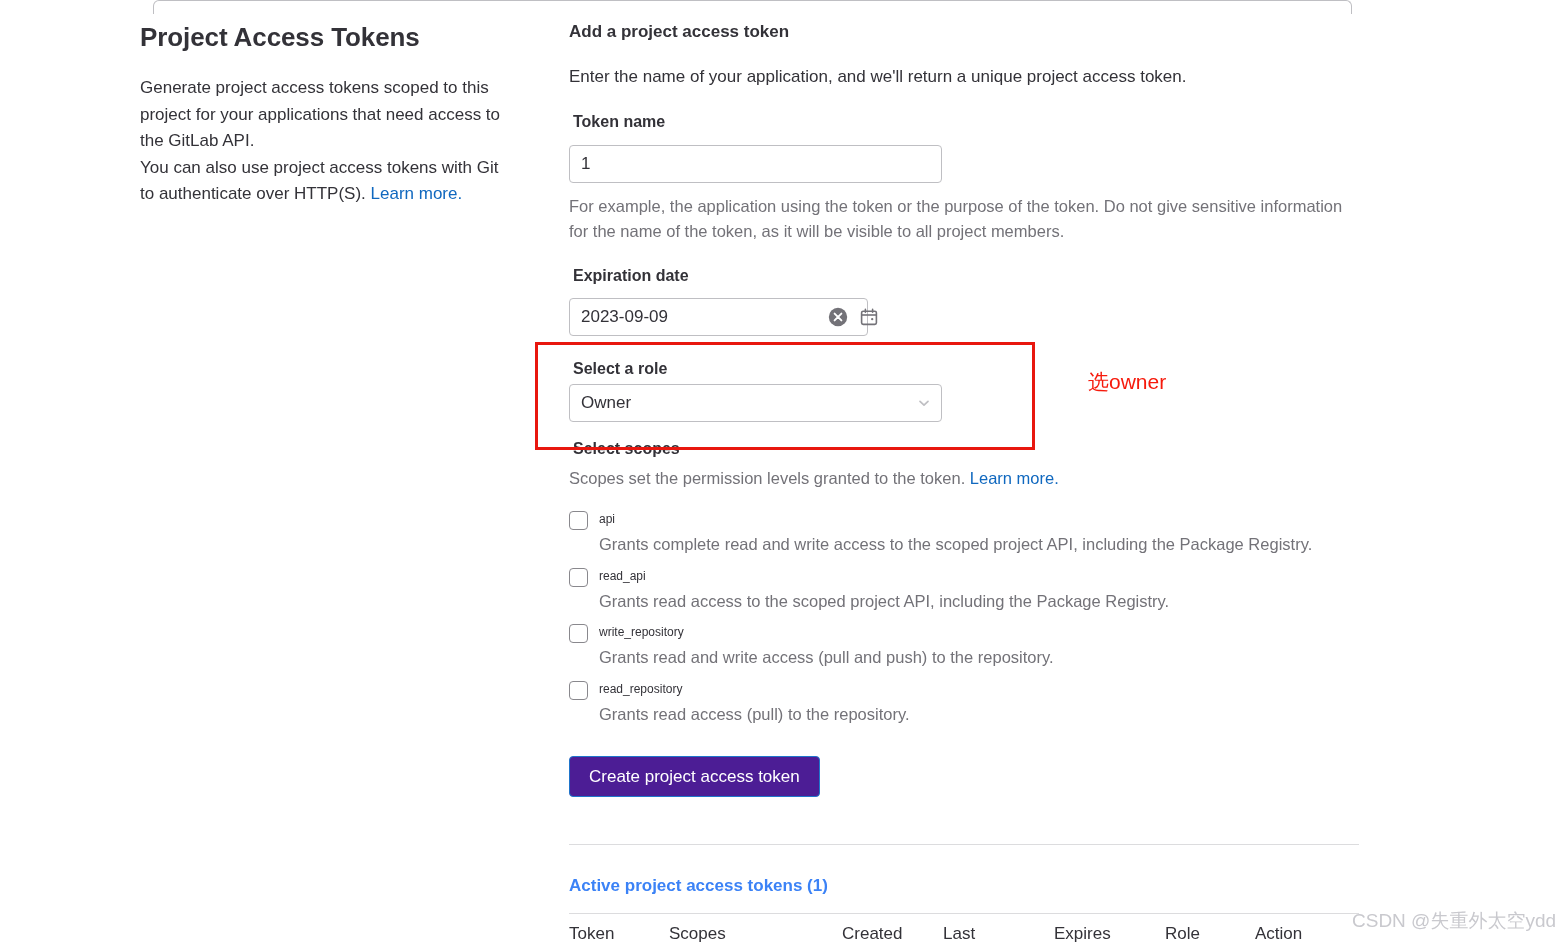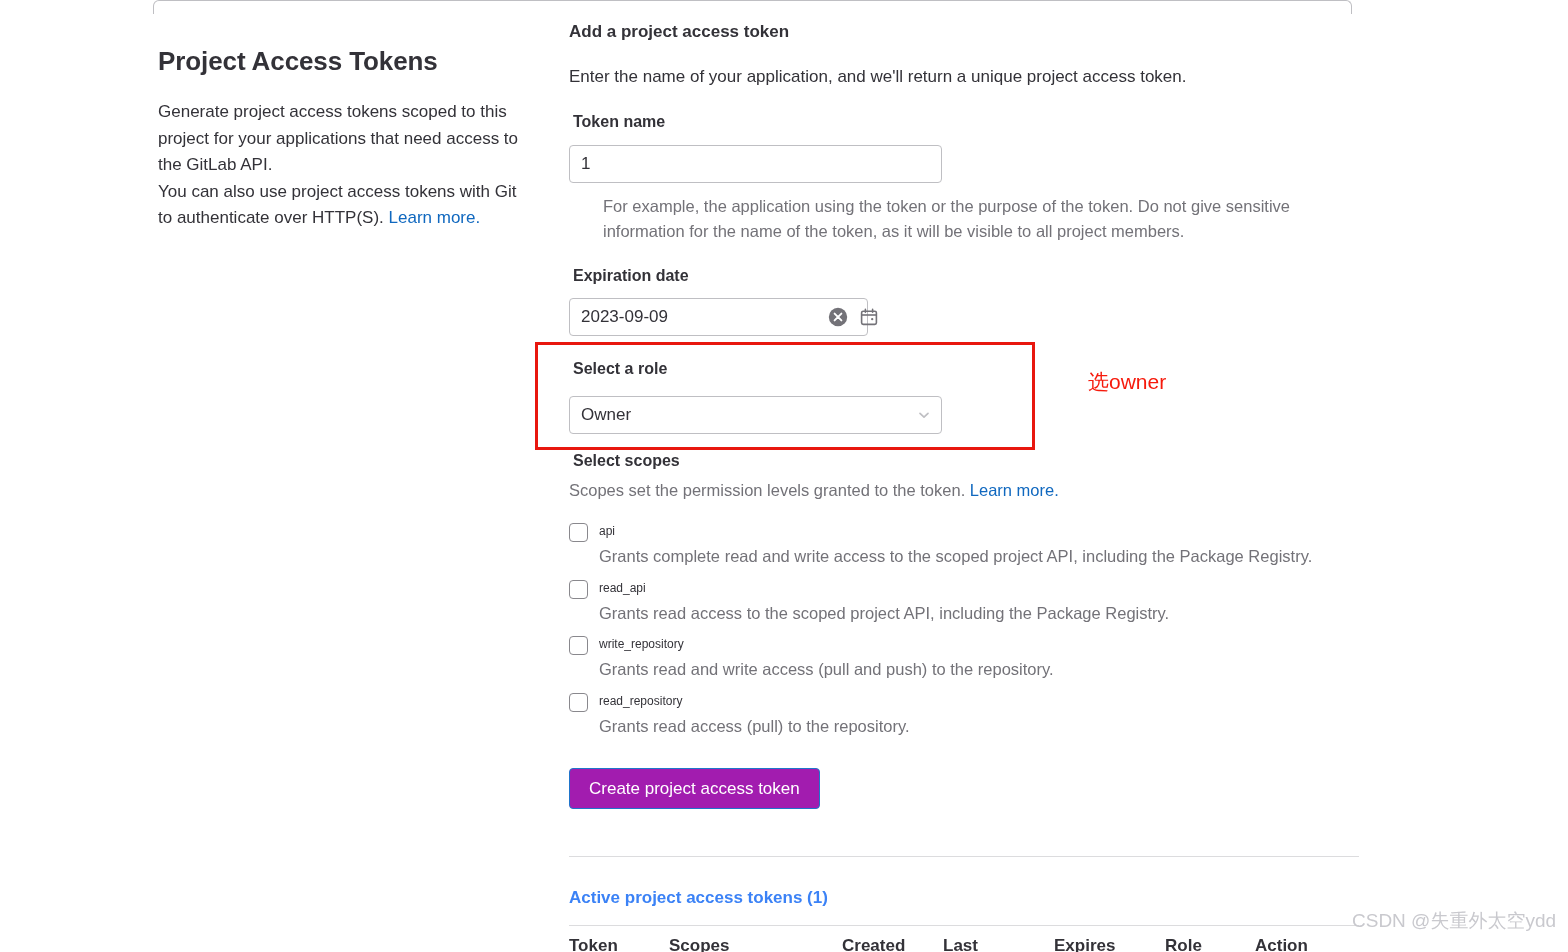--- a/index.html
+++ b/index.html
@@ -35,24 +35,23 @@
     position: absolute;
     left: 0;
     top: 0;
     width: 1568px;
     height: 952px;
   }
 
   
   .left-col {
     position: absolute;
-    left: 158px;
+    left: 140px;
     top: 22px;
     width: 372px;
-    margin-top: 24px;
   }
   .page-title {
     font-size: 26px;
     font-weight: bold;
     color: #333238;
     margin: 0 0 22px 0;
     letter-spacing: -0.1px;
   }
   .left-desc {
     font-size: 17px;
@@ -237,21 +236,21 @@
   .scope-desc {
     font-size: 16.5px;
     color: #737278;
     line-height: 23.5px;
     margin: 2px 0 0 30px;
     max-width: 760px;
   }
 
   .primary-btn {
     display: inline-block;
-    background: #a21caf;
+    background: #4c1d95;
     color: #ffffff;
     font-family: "Liberation Sans", sans-serif;
     font-size: 17px;
     border: 1px solid #1f75cb;
     border-radius: 4px;
     padding: 11px 19px;
     cursor: pointer;
     line-height: 1;
   }
 
@@ -268,21 +267,21 @@
     margin: 0;
   }
 
   .tbl {
     width: 790px;
     border-collapse: collapse;
     table-layout: fixed;
   }
   .tbl th {
     font-size: 17px;
-    font-weight: bold;
+    font-weight: normal;
     color: #333238;
     text-align: left;
     padding: 10px 0 0 0;
     white-space: nowrap;
   }
 
   .watermark {
     position: absolute;
     left: 1352px;
     top: 908px;
@@ -311,21 +310,21 @@
   <div class="right-col">
 
     <h2 class="section-heading">Add a project access token</h2>
     <p class="section-sub">Enter the name of your application, and we'll return a unique project access token.</p>
 
     <div style="margin-top:24px;">
       <label class="field-label">Token name</label>
       <div style="margin-top:14px;">
         <input class="text-input" type="text" value="1" style="">
       </div>
-      <p class="help-text" style="margin-top:11px;margin-left:34px;">For example, the application using the token or the purpose of the token. Do not give sensitive information for the name of the token, as it will be visible to all project members.</p>
+      <p class="help-text" style="margin-top:11px;">For example, the application using the token or the purpose of the token. Do not give sensitive information for the name of the token, as it will be visible to all project members.</p>
     </div>
 
     <div style="margin-top:23px;">
       <label class="field-label">Expiration date</label>
       <div class="date-wrap" style="margin-top:13px;">
         <input class="date-input" type="text" value="2023-09-09" style="">
         <span class="date-clear">
           <svg width="20" height="20" viewBox="0 0 20 20" aria-hidden="true">
             <circle cx="10" cy="10" r="9.2" fill="#737278"></circle>
             <path d="M6.6 6.6 L13.4 13.4 M13.4 6.6 L6.6 13.4" stroke="#ffffff" stroke-width="1.9" stroke-linecap="round"></path>
@@ -337,21 +336,21 @@
             <path d="M1.6 7.0 H16.4" stroke="#737278" stroke-width="1.6"></path>
             <path d="M5.4 1.4 V4.2 M12.6 1.4 V4.2" stroke="#737278" stroke-width="1.6" stroke-linecap="round"></path>
             <circle cx="12.2" cy="11.2" r="1.15" fill="#737278"></circle>
           </svg>
         </span>
       </div>
     </div>
 
     <div style="margin-top:24px;">
       <label class="field-label">Select a role</label>
-      <div class="select-wrap" style="margin-top:18px;">
+      <div class="select-wrap" style="margin-top:6px;">
         <div class="select-box">
           <span>Owner</span>
         </div>
         <span class="select-chevron">
           <svg width="14" height="14" viewBox="0 0 14 14" aria-hidden="true">
             <path d="M3 5.4 L7 9.2 L11 5.4" fill="none" stroke="#bfbfc3" stroke-width="1.7" stroke-linecap="round" stroke-linejoin="round"></path>
           </svg>
         </span>
       </div>
     </div>

